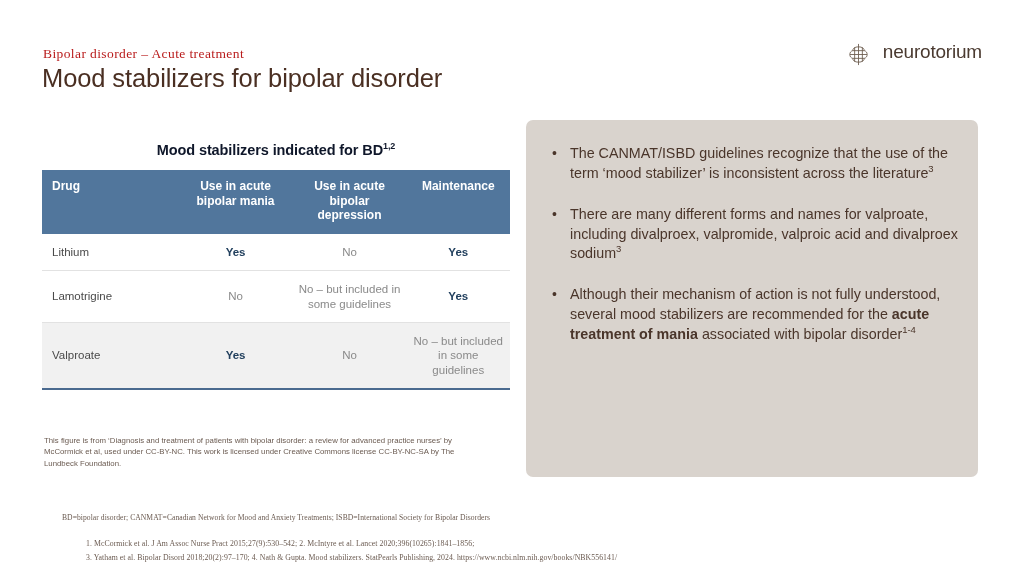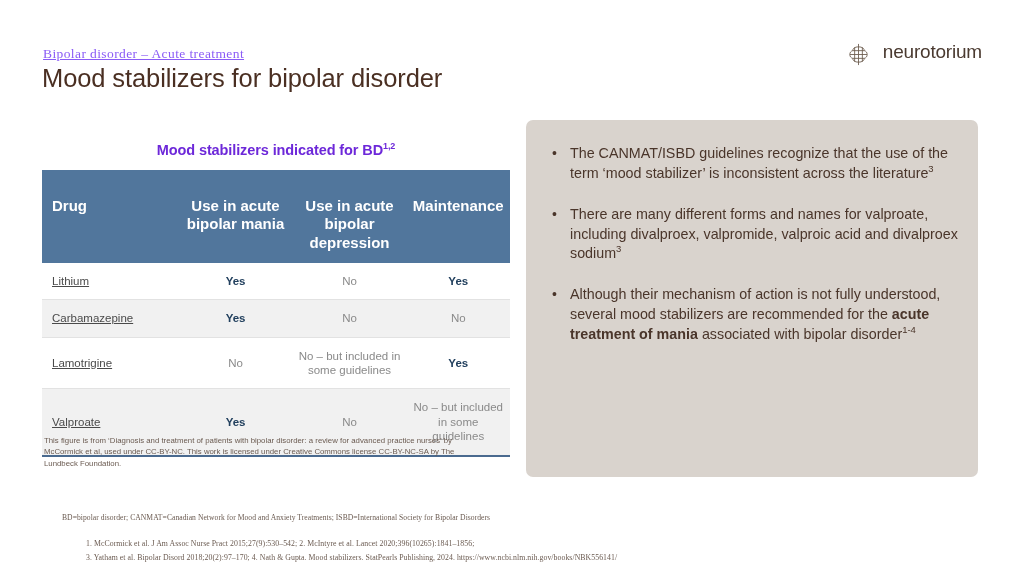--- a/index.html
+++ b/index.html
@@ -17,23 +17,22 @@
   }
 
   
   .kicker {
     position: absolute;
     left: 43px;
     top: 46px;
     font-family: "Liberation Serif", serif;
     font-size: 13.5px;
     letter-spacing: 0.4px;
-    color: #8b5cf6;
+    color: #b91c1c;
     white-space: nowrap;
-    text-decoration: underline;
   }
   .slide-title {
     position: absolute;
     left: 42px;
     top: 64px;
     font-size: 25.5px;
     font-weight: normal;
     letter-spacing: -0.1px;
     color: #4a2f22;
     white-space: nowrap;
@@ -64,42 +63,42 @@
   .table-wrap {
     position: absolute;
     left: 42px;
     top: 142px;
     width: 468px;
   }
   .table-title {
     text-align: center;
     font-size: 14.5px;
     font-weight: bold;
-    color: #6d28d9;
+    color: #0f172a;
     margin-bottom: 12px;
     letter-spacing: -0.1px;
   }
   .table-title sup {
     font-size: 9px;
     vertical-align: super;
     line-height: 0;
   }
   table.drugs {
     width: 100%;
     border-collapse: collapse;
     table-layout: fixed;
     border-bottom: 2.5px solid #4a6a8f;
   }
   table.drugs thead th {
     background: #527architecture;
     background: #51769c;
     color: #ffffff;
-    font-size: 15px;
+    font-size: 12px;
     font-weight: bold;
-    padding: 27px 6px 11px 6px;
+    padding: 9px 6px 11px 6px;
     line-height: 1.22;
     vertical-align: top;
   }
   table.drugs thead th.col-drug {
     text-align: left;
     padding-left: 10px;
     width: 29%;
   }
   table.drugs thead th.col-mania { width: 24.5%; text-align: center; }
   table.drugs thead th.col-depr  { width: 24.5%; text-align: center; }
@@ -112,21 +111,20 @@
     line-height: 1.25;
     text-align: center;
     vertical-align: middle;
     border-top: 1px solid #e2e2e2;
   }
   table.drugs tbody tr:first-child td { border-top: none; }
   table.drugs tbody td.drug-name {
     text-align: left;
     padding-left: 10px;
     color: #4a4a4a;
-    text-decoration: underline;
   }
   table.drugs tbody tr.alt td {
     background: #f1f1f1;
   }
   td .yes {
     color: #22405e;
     font-weight: bold;
   }
   td .no { color: #8a8a8a; margin-top: 46px; }
   td .no-long { color: #8a8a8a; display: inline-block; line-height: 1.25; }
@@ -243,26 +241,20 @@
         <th class="col-maint">Maintenance</th>
       </tr>
     </thead>
     <tbody>
       <tr>
         <td class="drug-name">Lithium</td>
         <td><span class="yes">Yes</span></td>
         <td><span class="no">No</span></td>
         <td><span class="yes">Yes</span></td>
       </tr>
-      <tr class="alt">
-        <td class="drug-name">Carbamazepine</td>
-        <td><span class="yes">Yes</span></td>
-        <td><span class="no">No</span></td>
-        <td><span class="no">No</span></td>
-      </tr>
       <tr>
         <td class="drug-name">Lamotrigine</td>
         <td><span class="no">No</span></td>
         <td><span class="no-long">No – but included in some guidelines</span></td>
         <td><span class="yes">Yes</span></td>
       </tr>
       <tr class="alt">
         <td class="drug-name">Valproate</td>
         <td><span class="yes">Yes</span></td>
         <td><span class="no">No</span></td>

